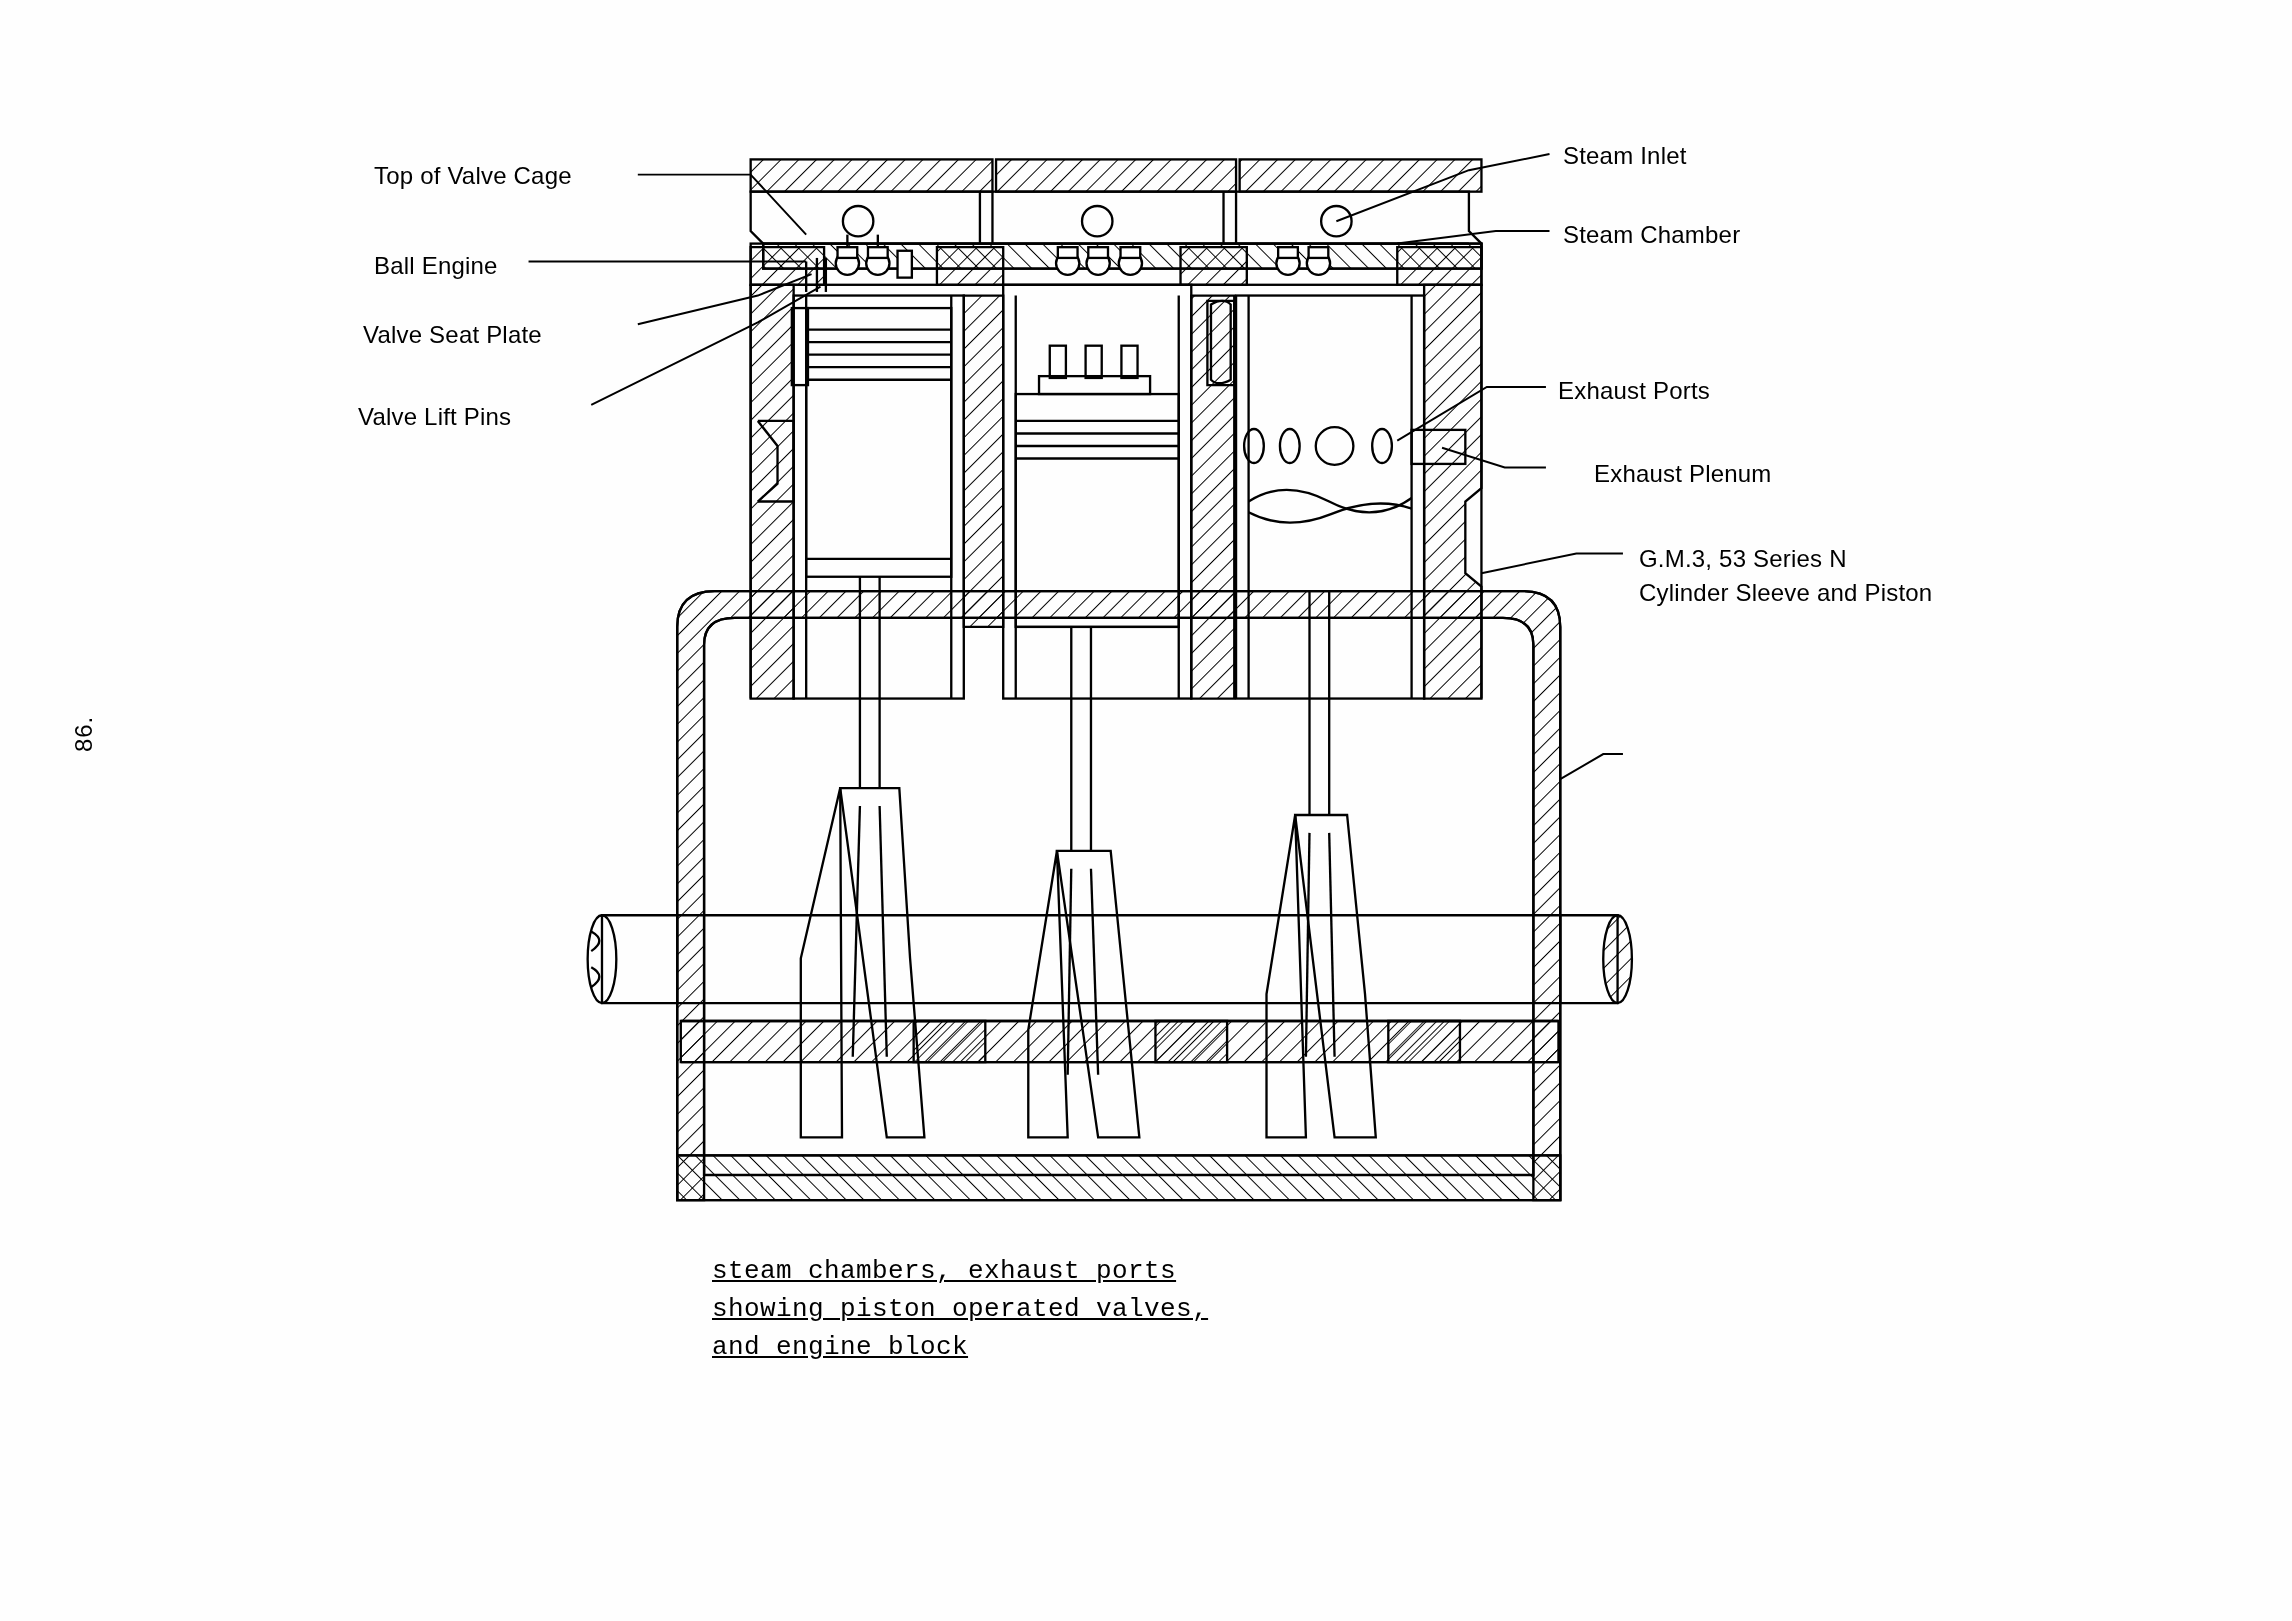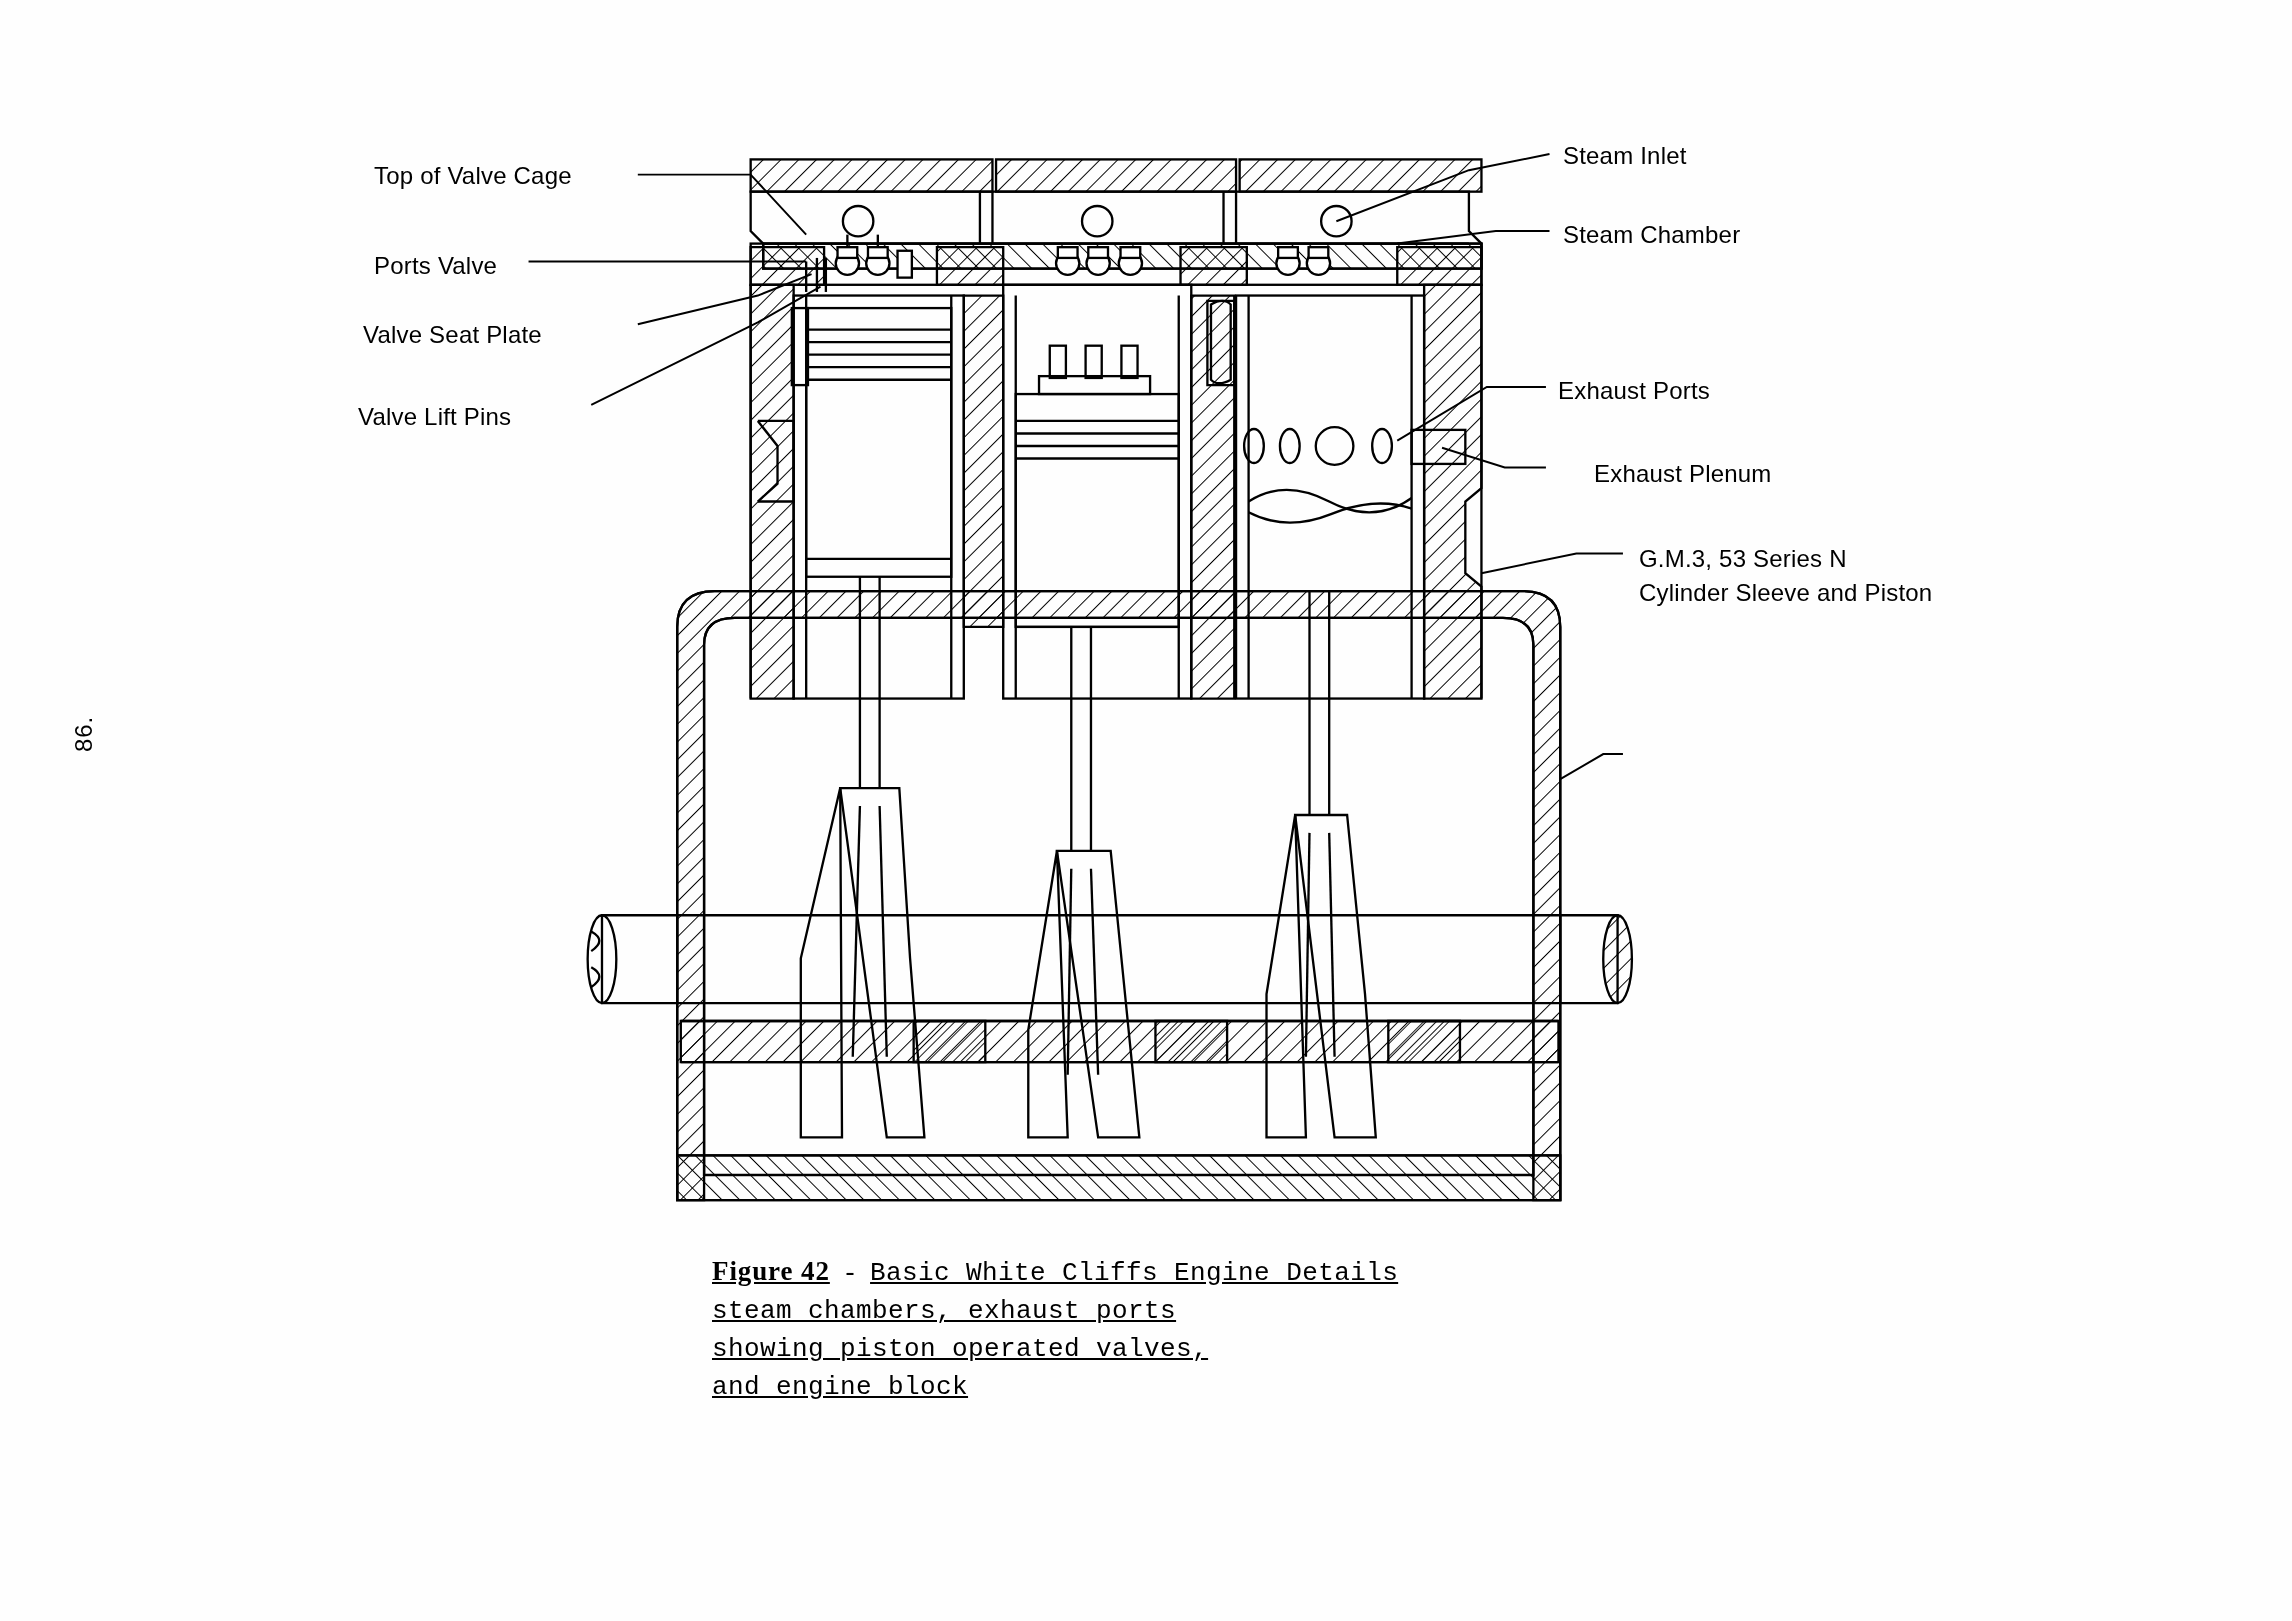--- a/index.html
+++ b/index.html
@@ -326,35 +326,30 @@
         <path d="M1560 492 L1660 432 L1726 432"></path>
         <path d="M1610 500 L1680 522 L1726 522"></path>
         <path d="M1654 640 L1760 618 L1812 618"></path>
         <path d="M1742 870 L1790 842 L1812 842"></path>
       </g>
 
     </g>
   </svg>
 
   <div class="label" style="left:374px; top:159px;">Top of Valve Cage</div>
-  <div class="label" style="left:374px; top:249px;">Ports Valve</div>
+  <div class="label" style="left:374px; top:249px;">Ball Engine</div>
   <div class="label" style="left:363px; top:318px;">Valve Seat Plate</div>
   <div class="label" style="left:358px; top:400px;">Valve Lift Pins</div>
 
   <div class="label" style="left:1563px; top:139px;">Steam Inlet</div>
   <div class="label" style="left:1563px; top:218px;">Steam Chamber</div>
   <div class="label" style="left:1558px; top:374px;">Exhaust Ports</div>
   <div class="label" style="left:1586px; top:457px;margin-left:8px;">Exhaust Plenum</div>
   <div class="label multiline" style="left:1639px; top:542px; width:304px;">G.M.3, 53 Series N Cylinder Sleeve and Piston</div>
 
   <div class="caption">
-    <span class="caption-line first">
-      <span class="fig">Figure 42</span>
-      <span class="dash">-</span>
-      <span class="ctext">Basic White Cliffs Engine Details</span>
-    </span>
     <span class="caption-line"><span class="ctext">steam chambers, exhaust ports</span></span>
     <span class="caption-line"><span class="ctext">showing piston operated valves,</span></span>
     <span class="caption-line"><span class="ctext">and engine block</span></span>
   </div>
 
 </div>
 
 
 </body></html>

